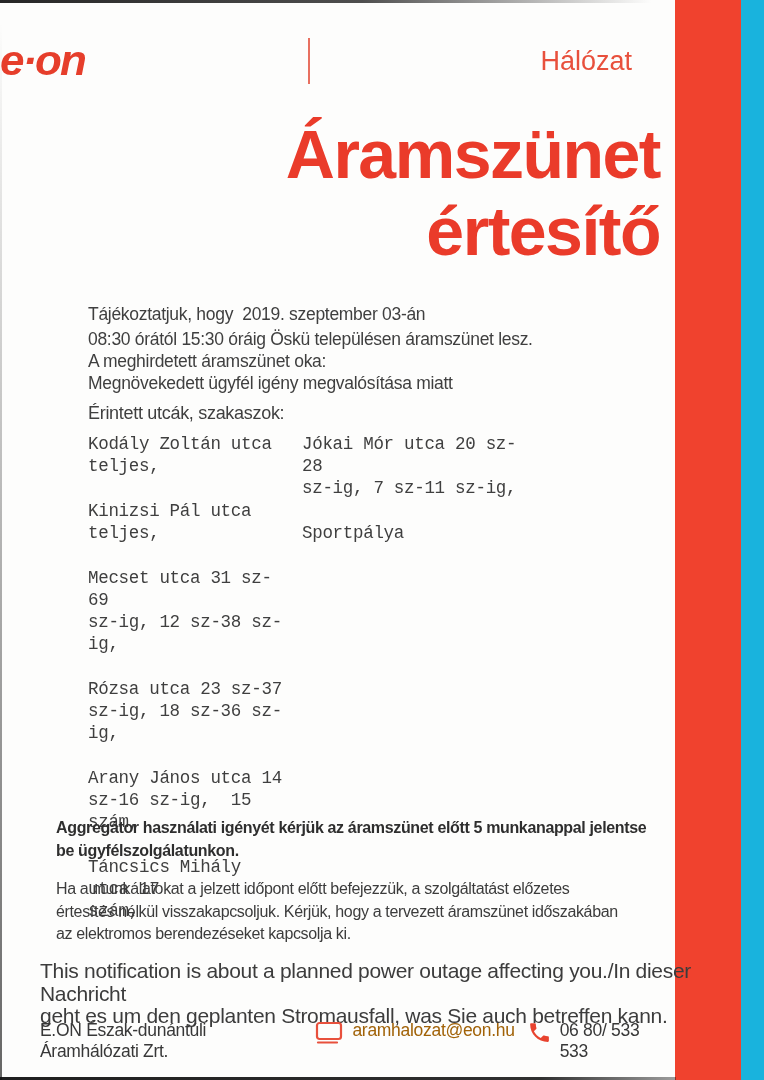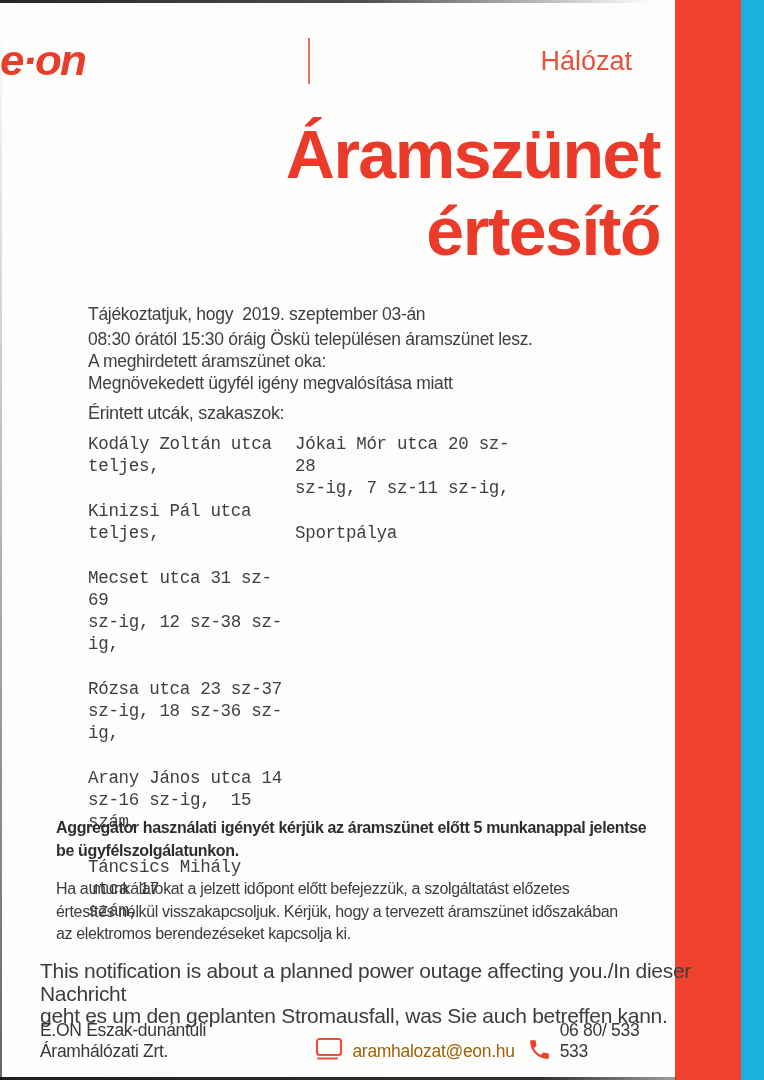--- a/index.html
+++ b/index.html
@@ -33,32 +33,32 @@
   .txt{white-space:pre-wrap;}
 
   
   .intro{position:absolute;top:303px;left:88px;width:540px;font-size:17.5px;letter-spacing:-.3px;line-height:22px;}
   .intro .first{margin-bottom:3px;}
 
   .affected-heading{position:absolute;top:403px;left:88px;font-size:18px;letter-spacing:-.3px;}
 
   .col{position:absolute;top:433px;font-size:17.5px;letter-spacing:-.3px;line-height:22px;font-family:Liberation Mono, monospace;}
   .col-left{left:88px;width:200px;}
-  .col-right{left:295px;width:230px;}
+  .col-right{left:302px;width:230px;}
   .street{margin:0 0 23px 0;}
 
   
   .notice{position:absolute;top:801px;left:40px;width:640px;font-size:16px;letter-spacing:-.35px;line-height:22.5px;color:#3c3c3c;}
   .notice p{margin:16px;}
   .notice .b{font-weight:700;color:#2e2e2e;}
 
   .multilingual{position:absolute;top:960px;left:40px;width:660px;font-size:21px;letter-spacing:-.3px;line-height:22.5px;color:#3c3c3c;}
 
   
-  .footer{position:absolute;top:1020px;left:40px;width:620px;display:flex;align-items:flex-end;font-size:17.5px;letter-spacing:-.3px;color:#383838;}
+  .footer{position:absolute;top:1020px;left:40px;width:620px;display:flex;align-items:flex-start;font-size:17.5px;letter-spacing:-.3px;color:#383838;}
   .footer .company{margin-right:8px;}
   .footer .email{margin:0 12px 0 8px;color:#a16207;text-decoration:none;}
   .footer .phone-number{margin-left:8px;}
   .icon{display:inline-flex;align-items:center;}
 </style>
 </head>
 <body>
 
 <div class="page">
 

